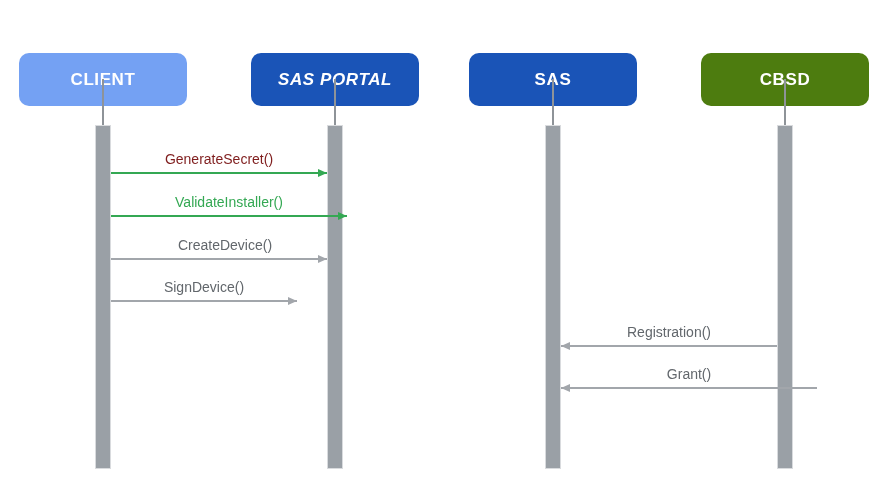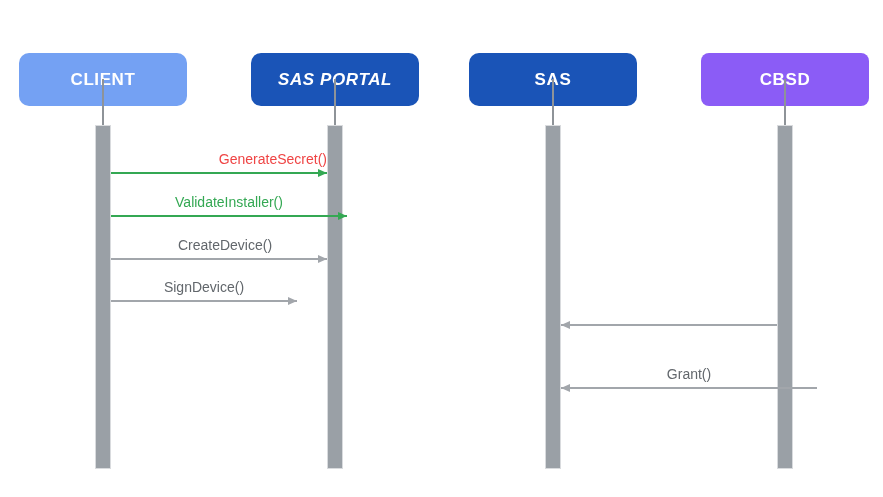--- a/index.html
+++ b/index.html
@@ -86,36 +86,36 @@
 
   <div class="actor" style="left: 19px; background-color: rgb(116, 161, 243);">
     <span>CLIENT</span>
   </div>
   <div class="actor" style="left: 251px; background-color: rgb(26, 84, 183); font-style: italic;">
     <span>SAS PORTAL</span>
   </div>
   <div class="actor" style="left: 469px; background-color: rgb(26, 84, 183); align-items: center;">
     <span>SAS</span>
   </div>
-  <div class="actor" style="left: 701px; background-color: #8b5cf6; border-radius: 8px;">
+  <div class="actor" style="left: 701px; background-color: #4d7c0f;">
     <span>CBSD</span>
   </div>
 
   <div class="connector" style="left: 102px; background-color: rgb(142, 147, 152);"></div>
   <div class="connector" style="left: 334px; background-color: rgb(142, 147, 152);"></div>
   <div class="connector" style="left: 552px; background-color: rgb(142, 147, 152);"></div>
   <div class="connector" style="left: 784px; background-color: rgb(142, 147, 152);"></div>
 
   <div class="activation" style="left: 95px; background-color: rgb(154, 160, 166);"></div>
   <div class="activation" style="left: 327px; background-color: rgb(154, 160, 166);"></div>
   <div class="activation" style="left: 545px; background-color: rgb(154, 160, 166);"></div>
   <div class="activation" style="left: 777px; background-color: rgb(154, 160, 166);"></div>
 
   <div class="message" style="left:111px; top:151px; width:216px">
-    <div class="msg-label" style="color: #ef4444; text-align: right;">GenerateSecret()</div>
+    <div class="msg-label" style="color: #7f1d1d;">GenerateSecret()</div>
     <div class="msg-line" style="color: rgb(52, 168, 83);">
       <i class="head-right"></i>
     </div>
   </div>
 
   <div class="message" style="left:111px; top:194px; width:236px">
     <div class="msg-label" style="color: rgb(52, 168, 83);">ValidateInstaller()</div>
     <div class="msg-line" style="color: rgb(52, 168, 83);">
       <i class="head-right"></i>
     </div>
@@ -129,20 +129,21 @@
   </div>
 
   <div class="message" style="left:111px; top:279px; width:186px">
     <div class="msg-label" style="color: rgb(98, 103, 108);">SignDevice()</div>
     <div class="msg-line" style="color: rgb(162, 166, 171);">
       <i class="head-right"></i>
     </div>
   </div>
 
   <div class="message" style="left:561px; top:324px; width:216px">
+    <div class="msg-label" style="color: rgb(98, 103, 108);">Registration()</div>
     <div class="msg-line" style="color: rgb(162, 166, 171);">
       <i class="head-left"></i>
     </div>
   </div>
 
   <div class="message" style="left:561px; top:366px; width:256px">
     <div class="msg-label" style="color: rgb(98, 103, 108);">Grant()</div>
     <div class="msg-line" style="color: rgb(162, 166, 171);">
       <i class="head-left"></i>
     </div>

